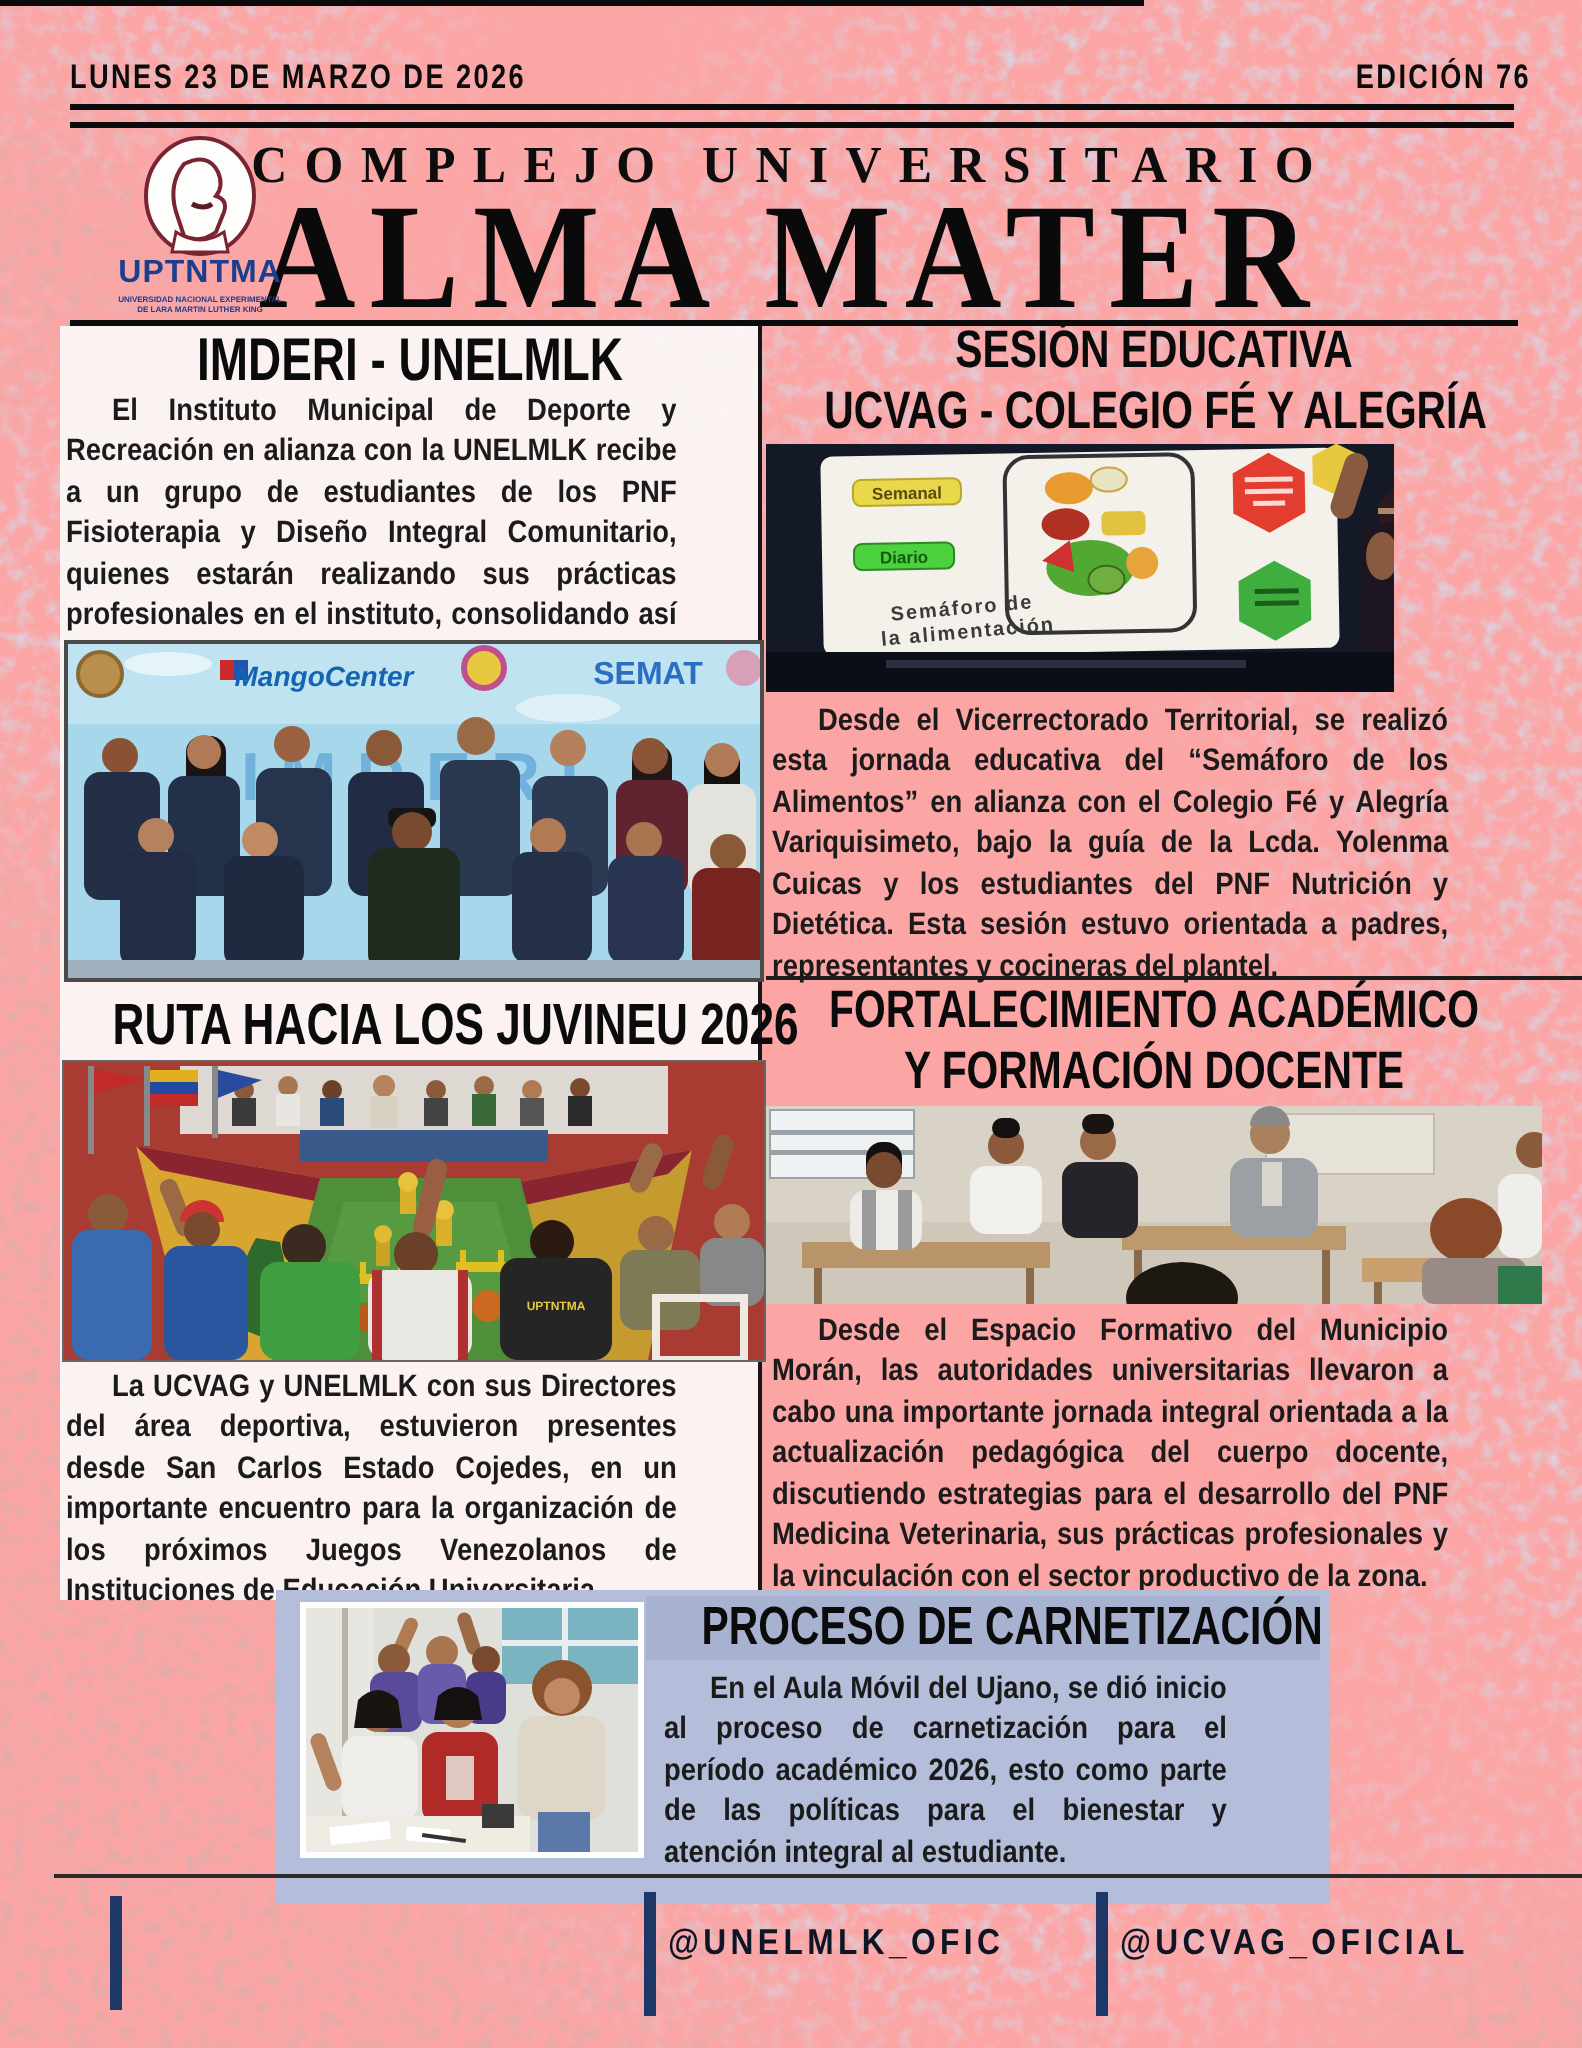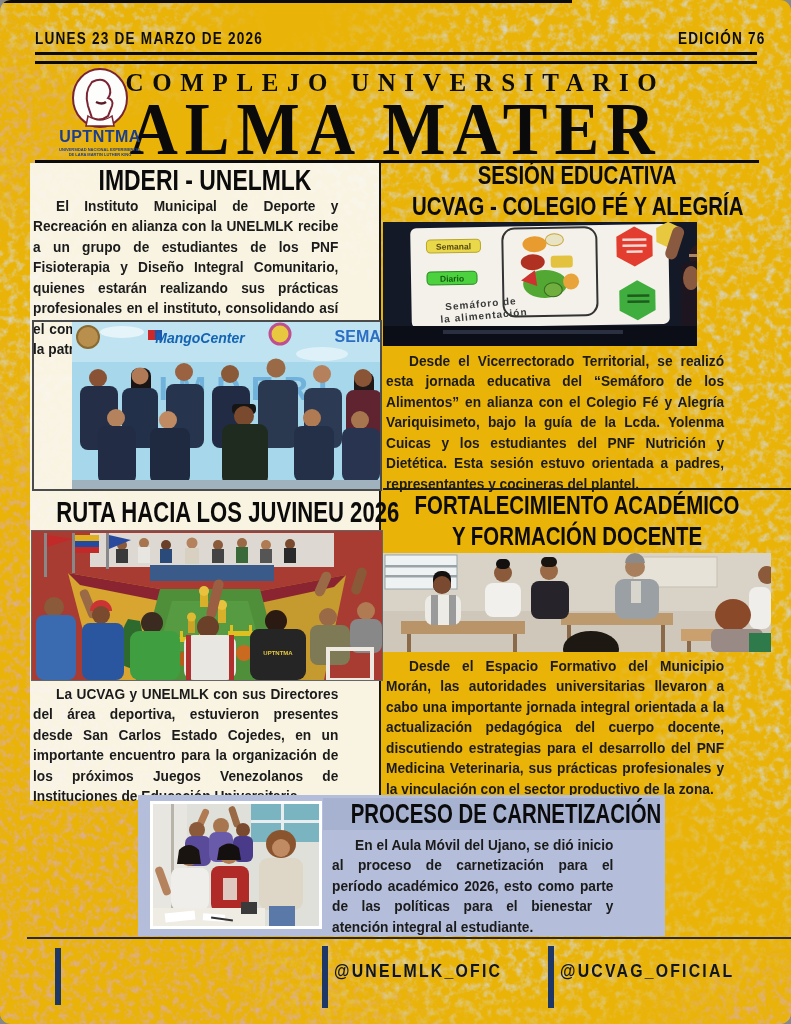--- a/index.html
+++ b/index.html
@@ -1,17 +1,17 @@
 <!DOCTYPE html>
 <html><head>
 <meta charset="utf-8">
 <style>
   html,body{margin:0;padding:0;background:#888;}
   .page{position:relative;width:791px;height:1024px;margin:0 auto;overflow:hidden;
-        background:#eab308;font-family:"Liberation Sans",sans-serif;color:#111;border-radius:11px;}
+        background:#fca5a5;font-family:"Liberation Sans",sans-serif;color:#111;}
   .abs{position:absolute;}
   .tex{position:absolute;left:0;top:0;width:791px;height:1024px;pointer-events:none;}
   .tex-blue{opacity:.95;
     -webkit-mask-image:radial-gradient(420px 240px at 78% 3%,#000 30%,transparent 72%),
       radial-gradient(300px 430px at 100% 28%,#000 30%,transparent 76%),
       radial-gradient(360px 210px at 55% 15%,#000 18%,transparent 70%),
       radial-gradient(260px 520px at 100% 62%,#000 25%,transparent 76%),
       radial-gradient(430px 170px at 62% 93%,#000 18%,transparent 70%),
       radial-gradient(250px 150px at 12% 2%,#000 18%,transparent 70%),
       radial-gradient(210px 320px at 0% 30%,#000 12%,transparent 65%);
@@ -102,21 +102,21 @@
 
   <div class="abs rule" style="left:35px;top:160px;width:724px;height:2.5px;"></div>
 
   <div class="abs white-backing" style="left:30px;top:163px;width:350px;height:637px;"></div>
   <div class="abs" style="left:379px;top:163px;width:2px;height:632px;background:#161616;"></div>
   <div class="abs" style="left:383px;top:488px;width:408px;height:2px;background:#1c1c1c;"></div>
 
   <div class="abs headline" style="left:30px;top:165px;width:350px;font-size:27px;">IMDERI - UNELMLK</div>
   <div class="abs body" style="left:33px;top:196px;width:345px;">El Instituto Municipal de Deporte y Recreación en alianza con la UNELMLK recibe a un grupo de estudiantes de los PNF Fisioterapia y Diseño Integral Comunitario, quienes estarán realizando sus prácticas profesionales en el instituto, consolidando así el compromiso con la formación del futuro de la patria.</div>
 
-  <div class="abs photo" style="left:32px;top:320px;width:350px;height:171px;border:2px solid #4b4b4b;box-sizing:border-box;padding-left:38px;">
+  <div class="abs photo" style="left:32px;top:320px;width:350px;height:171px;border:2px solid #4b4b4b;box-sizing:border-box;">
     <svg width="346" height="167" viewBox="0 0 346 167" preserveAspectRatio="none">
       <rect width="346" height="167" fill="#a6d7ea"></rect>
       <rect width="346" height="40" fill="#bfe3f0"></rect>
       <ellipse cx="50" cy="10" rx="22" ry="6" fill="#ffffff" opacity=".6"></ellipse>
       <ellipse cx="250" cy="32" rx="26" ry="7" fill="#ffffff" opacity=".5"></ellipse>
       <circle cx="16" cy="15" r="11" fill="#b98f4e" stroke="#8a6a30" stroke-width="2"></circle>
       <rect x="76" y="8" width="7" height="10" fill="#cc2a2a"></rect>
       <rect x="83" y="8" width="7" height="10" fill="#2255aa"></rect>
       <text x="128" y="21" text-anchor="middle" font-family="Liberation Sans,sans-serif" font-weight="bold" font-style="italic" font-size="14" fill="#1464b4">MangoCenter</text>
       <circle cx="208" cy="12" r="10" fill="#e8c83e" stroke="#bf4f8f" stroke-width="3"></circle>
@@ -350,21 +350,21 @@
         <ellipse cx="350" cy="62" rx="18" ry="16" fill="#8a4a2a"></ellipse>
         <rect x="328" y="76" width="52" height="23" rx="6" fill="#9a8a85"></rect>
         <rect x="366" y="80" width="22" height="19" fill="#2f7a4a"></rect>
         <ellipse cx="208" cy="96" rx="28" ry="18" fill="#1d1812"></ellipse>
       </g>
     </svg>
   </div>
 
   <div class="abs body" style="left:386px;top:656px;width:382px;">Desde el Espacio Formativo del Municipio Morán, las autoridades universitarias llevaron a cabo una importante jornada integral orientada a la actualización pedagógica del cuerpo docente, discutiendo estrategias para el desarrollo del PNF Medicina Veterinaria, sus prácticas profesionales y la vinculación con el sector productivo de la zona.</div>
 
-  <div class="abs panel" style="left:138px;top:795px;width:527px;height:141px;">
+  <div class="abs panel" style="left:138px;top:795px;width:527px;height:157px;">
     <div class="abs" style="left:185px;top:3px;right:5px;height:32px;background:rgba(140,152,190,.3);"></div>
     <div class="abs headline" style="left:188px;top:5px;width:330px;font-size:24px;">PROCESO DE CARNETIZACIÓN</div>
     <div class="abs body" style="left:194px;top:40px;width:318px;">En el Aula Móvil del Ujano, se dió inicio al proceso de carnetización para el período académico 2026, esto como parte de las políticas para el bienestar y atención integral al estudiante.</div>
 
     <div class="abs photo" style="left:12px;top:6px;width:172px;height:128px;border:3px solid #fff;box-sizing:border-box;">
       <svg width="166" height="122" viewBox="0 0 166 122" preserveAspectRatio="none">
         <rect width="166" height="122" fill="#dfe0da"></rect>
         <rect width="34" height="122" fill="#e8e6e0"></rect>
           <rect x="18" width="3" height="122" fill="#b8b4aa"></rect>
         <rect x="98" width="68" height="38" fill="#7ab4c0"></rect>

